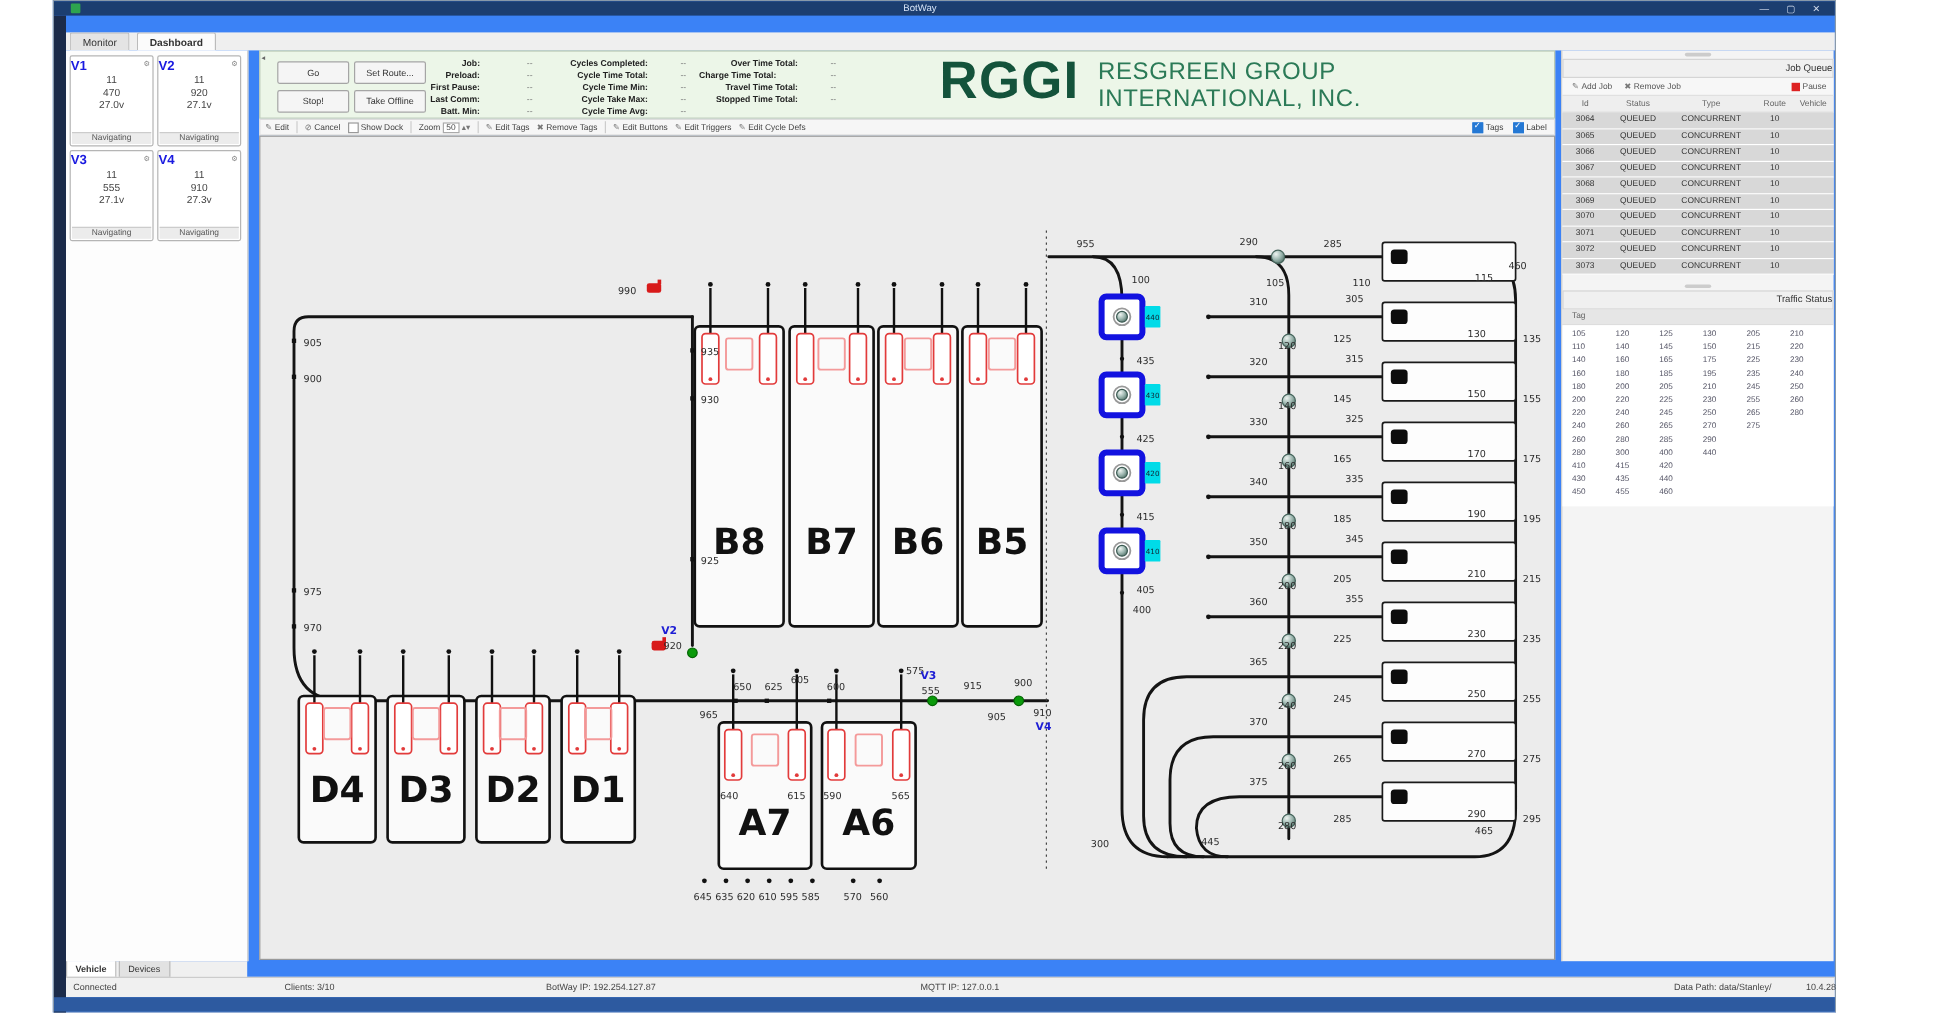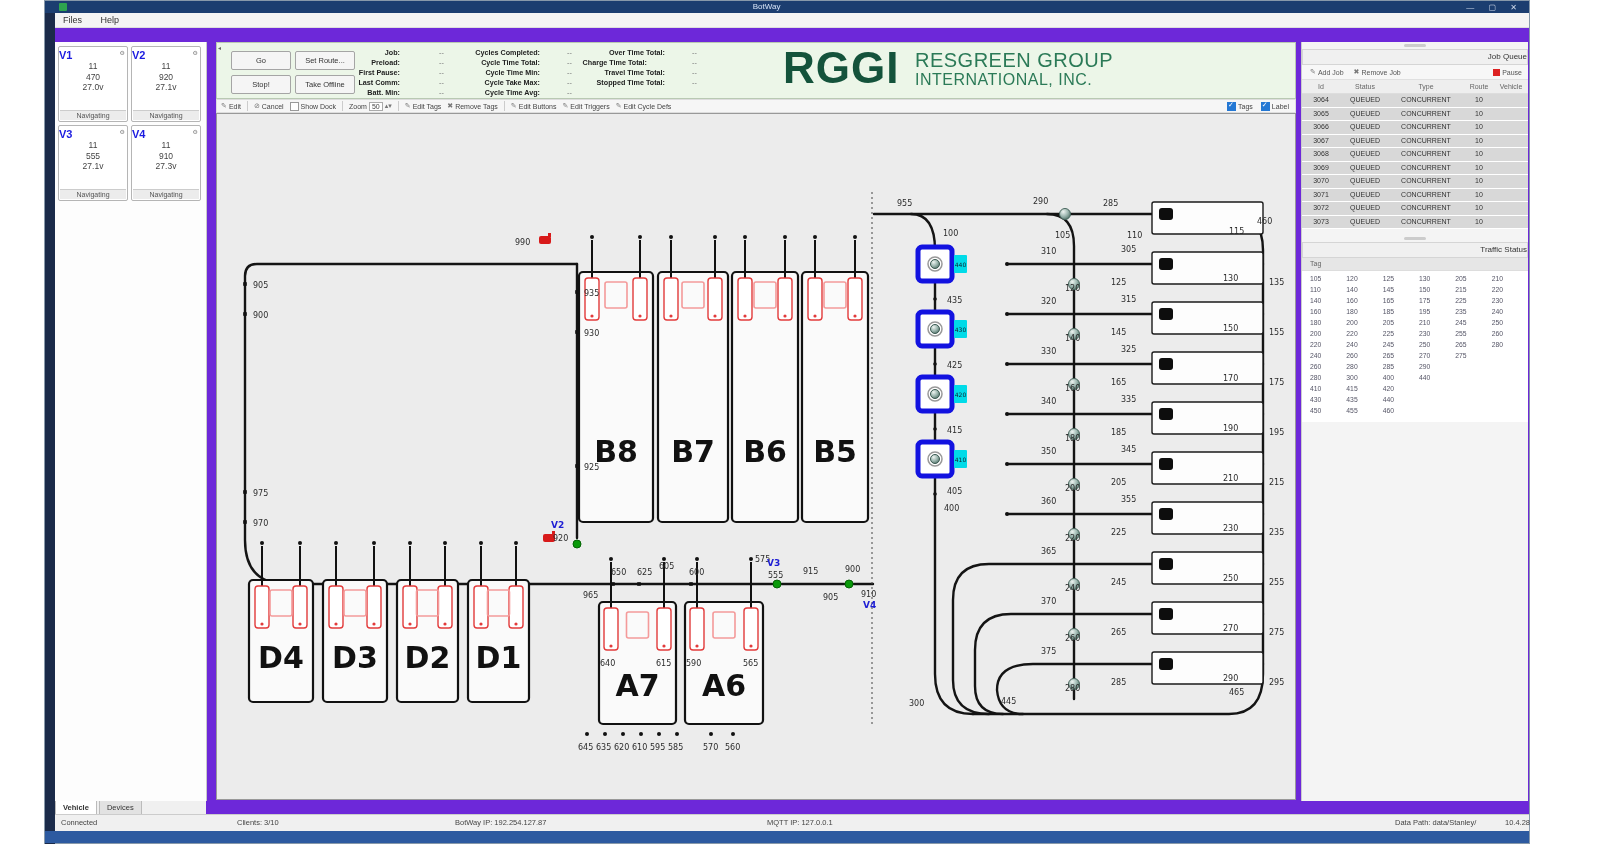--- a/index.html
+++ b/index.html
@@ -1,17 +1,17 @@
 <!DOCTYPE html>
 <html><head>
 <meta charset="utf-8">
 <style>
   html,body{margin:0;padding:0;background:#fff;font-family:"Liberation Sans",sans-serif;}
   #stage{position:relative;width:1620px;height:844px;background:#fff;overflow:hidden;}
-  #win{position:absolute;left:44px;top:0;width:1486px;height:844px;background:#6d28d9;border:1px solid #8899aa;box-sizing:border-box;}
+  #win{position:absolute;left:44px;top:0;width:1486px;height:844px;background:#3b82f6;border:1px solid #8899aa;box-sizing:border-box;}
   
   #titlebar{position:absolute;left:0;top:0;width:100%;height:12px;background:#1c3e70;display:flex;align-items:center;}
   #titlebar .app-ico{width:8px;height:8px;background:#2ea44f;margin-left:14px;border-radius:1px;}
   #titlebar .t{flex:1;text-align:center;color:#d7e4f7;font-size:8px;line-height:12px;}
   #titlebar .wb{color:#cfd9ea;font-size:8px;margin-right:6px;letter-spacing:6px;}
   #leftstrip{position:absolute;left:0;top:12px;width:10px;height:832px;background:#1b2b4a;}
   #menubar{position:absolute;left:10px;top:12px;right:0;height:14px;background:#f4f4f4;border-bottom:1px solid #ddd;font-size:9px;color:#333;}
   #menubar span{display:inline-block;padding:2px 8px;}
   #tabstrip{position:absolute;left:10px;top:26px;right:0;height:15px;background:#efefef;font-size:8.5px;color:#333;}
   .tab{display:inline-block;padding:2px 10px;border:1px solid #bbb;border-bottom:none;background:#e4e4e4;margin-left:3px;border-radius:2px 2px 0 0;}
@@ -29,21 +29,21 @@
   
   #cpanel{position:absolute;left:171px;top:41px;width:1080px;height:57px;background:#ecf6e8;border:1px solid #b9c9b3;box-sizing:border-box;}
   #cpanel .collapse{position:absolute;left:1px;top:1px;font-size:6px;color:#666;}
   .cbtn{position:absolute;width:58px;height:17px;background:#f5f5f5;border:1px solid #a5a5a5;border-radius:2px;font-size:7.5px;color:#333;text-align:center;line-height:17px;}
   .statrow{position:absolute;font-size:7.2px;color:#222;white-space:nowrap;}
   .statrow b{font-weight:bold;}
   .statrow .v{color:#777;margin-left:4px;}
   #logo{position:absolute;left:566px;top:4px;width:480px;height:50px;}
   #logo .abbr{position:absolute;left:0;top:-4px;font-size:44px;font-weight:bold;color:#14533b;letter-spacing:1px;font-family:"Liberation Sans",sans-serif;}
   #logo .l1{position:absolute;left:132px;top:2px;font-size:20px;color:#2b7a57;letter-spacing:.5px;}
-  #logo .l2{position:absolute;left:132px;top:24px;font-size:16px;color:#2b7a57;letter-spacing:.5px;}
+  #logo .l2{position:absolute;left:132px;top:24px;font-size:20px;color:#2b7a57;letter-spacing:.5px;}
   
   #maptools{position:absolute;left:171px;top:98px;width:1080px;height:14px;background:#f6f6f6;border:1px solid #ddd;box-sizing:border-box;font-size:7px;color:#444;display:flex;align-items:center;gap:6px;padding-left:4px;}
   .ti{display:flex;align-items:center;gap:2px;white-space:nowrap;}
   .ti .ic{font-size:7px;color:#777;}
   .sep{width:1px;height:10px;background:#ccc;}
   .chk{width:7px;height:7px;border:1px solid #999;background:#fff;display:inline-block;}
   .chk.on{background:#2478d4;border-color:#2478d4;position:relative;}
   .chk.on::after{content:"✓";position:absolute;left:0px;top:-2px;color:#fff;font-size:7px;}
   .zoombox{border:1px solid #aaa;background:#fff;padding:0 2px;font-size:7px;}
   #tools-right{margin-left:auto;display:flex;gap:8px;align-items:center;padding-right:6px;}
@@ -80,25 +80,25 @@
 <div id="stage">
   <div id="win">
 
     <div id="titlebar">
       <div class="app-ico"></div>
       <div class="t">BotWay</div>
       <div class="wb">— ▢ ✕</div>
     </div>
     <div id="leftstrip"></div>
 
-    <div id="menubar">
-      <span>Files</span>
-      <span>Help</span>
+
+    <div id="tabstrip">
+      <span class="tab">Monitor</span>
+      <span class="tab active">Dashboard</span>
     </div>
-
 
     <div id="sidebar">
         <div class="vcard" style="left: 3px; top: 4px;">
           <div class="vh">V1</div>
           <div class="gear">⚙</div>
           <div class="vl">11</div>
           <div class="vl">470</div>
           <div class="vl">27.0v</div>
           <div class="vf">Navigating</div>
         </div>

